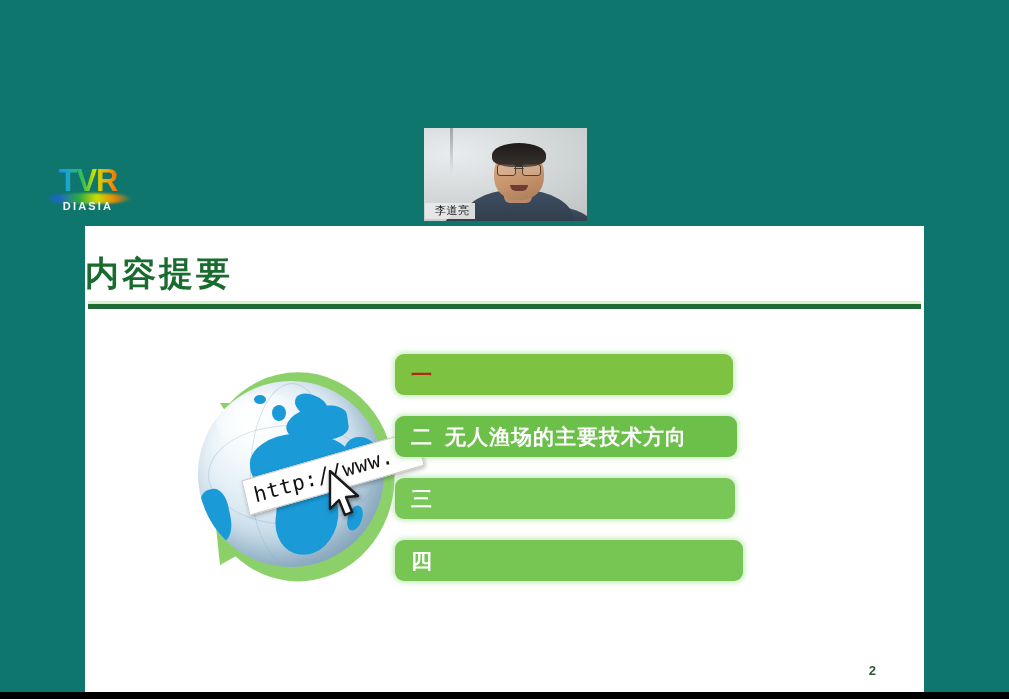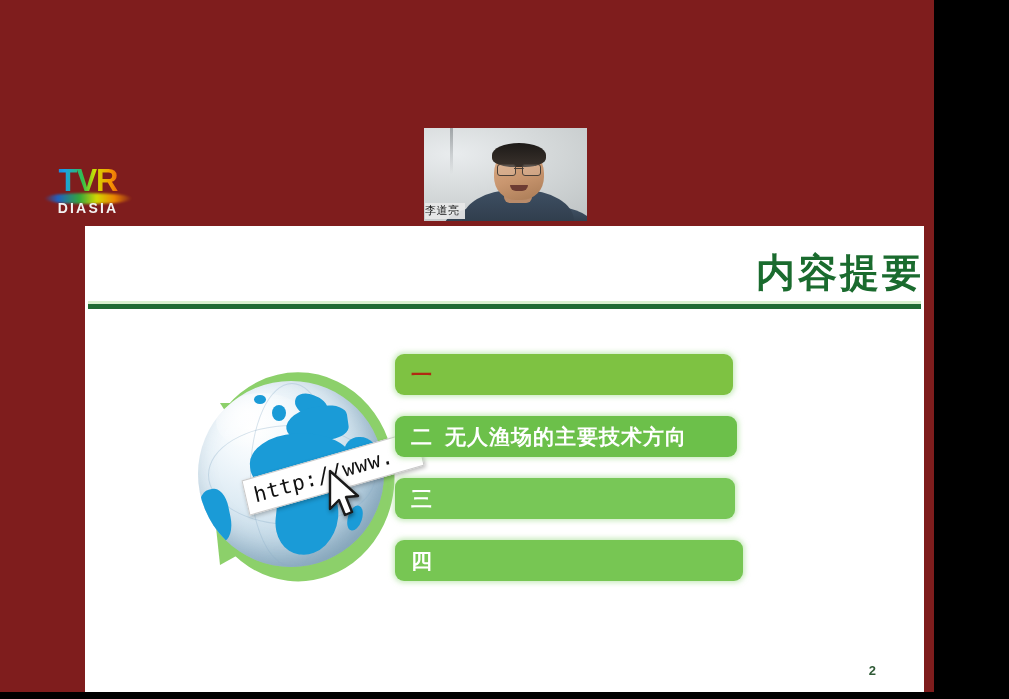--- a/index.html
+++ b/index.html
@@ -8,23 +8,23 @@
     background: #000;
   }
   body {
     width: 1009px;
     height: 699px;
     overflow: hidden;
     font-family: "Liberation Sans", sans-serif;
   }
   #stage {
     position: relative;
-    width: 934px;
+    width: 1009px;
     height: 699px;
-    background: #7f1d1d;
+    background: #0f766e;
     text-decoration: underline;
   }
 
   
   #logo {
     position: absolute;
     left: 46px;
     top: 164px;
     width: 84px;
     height: 56px;
@@ -58,21 +58,21 @@
     filter: blur(1.2px);
     opacity: .95;
   }
   #logo .logo-sub {
     position: absolute;
     left: 0;
     top: 36px;
     width: 84px;
     text-align: center;
     color: #f2f2f2;
-    font-size: 14px;
+    font-size: 11px;
     font-weight: bold;
     letter-spacing: 2.2px;
     font-family: "Liberation Sans", sans-serif;
   }
 
   
   #webcam {
     position: absolute;
     left: 424px;
     top: 128px;
@@ -160,21 +160,21 @@
   #webcam .mouth {
     position: absolute;
     left: 86px; top: 57px; width: 18px; height: 6px;
     border-radius: 0 0 9px 9px;
     background: #6d3c33;
   }
   #webcam .namebadge {
     position: absolute;
     left: 1px;
     bottom: 2px;
-    padding: 1px 5px 2px 0;
+    padding: 1px 5px 2px 10px;
     background: rgba(232,232,232,.92);
     color: #161616;
     font-size: 11px;
     line-height: 13px;
     font-family: "DejaVu Sans", sans-serif;
     letter-spacing: .5px;
     white-space: nowrap;
   }
 
   
@@ -184,23 +184,23 @@
     top: 226px;
     width: 839px;
     height: 466px;
     background: #ffffff;
   }
   #slide-title {
     position: absolute;
     left: 0;
     top: 25px;
     width: 839px;
-    text-align: right;
+    text-align: left;
     color: #1a6b2e;
-    font-size: 39px;
+    font-size: 34px;
     line-height: 44px;
     font-weight: bold;
     letter-spacing: 3px;
     font-family: "DejaVu Sans", sans-serif;
     white-space: nowrap;
   }
   #title-rule {
     position: absolute;
     left: 3px;
     top: 78px;

